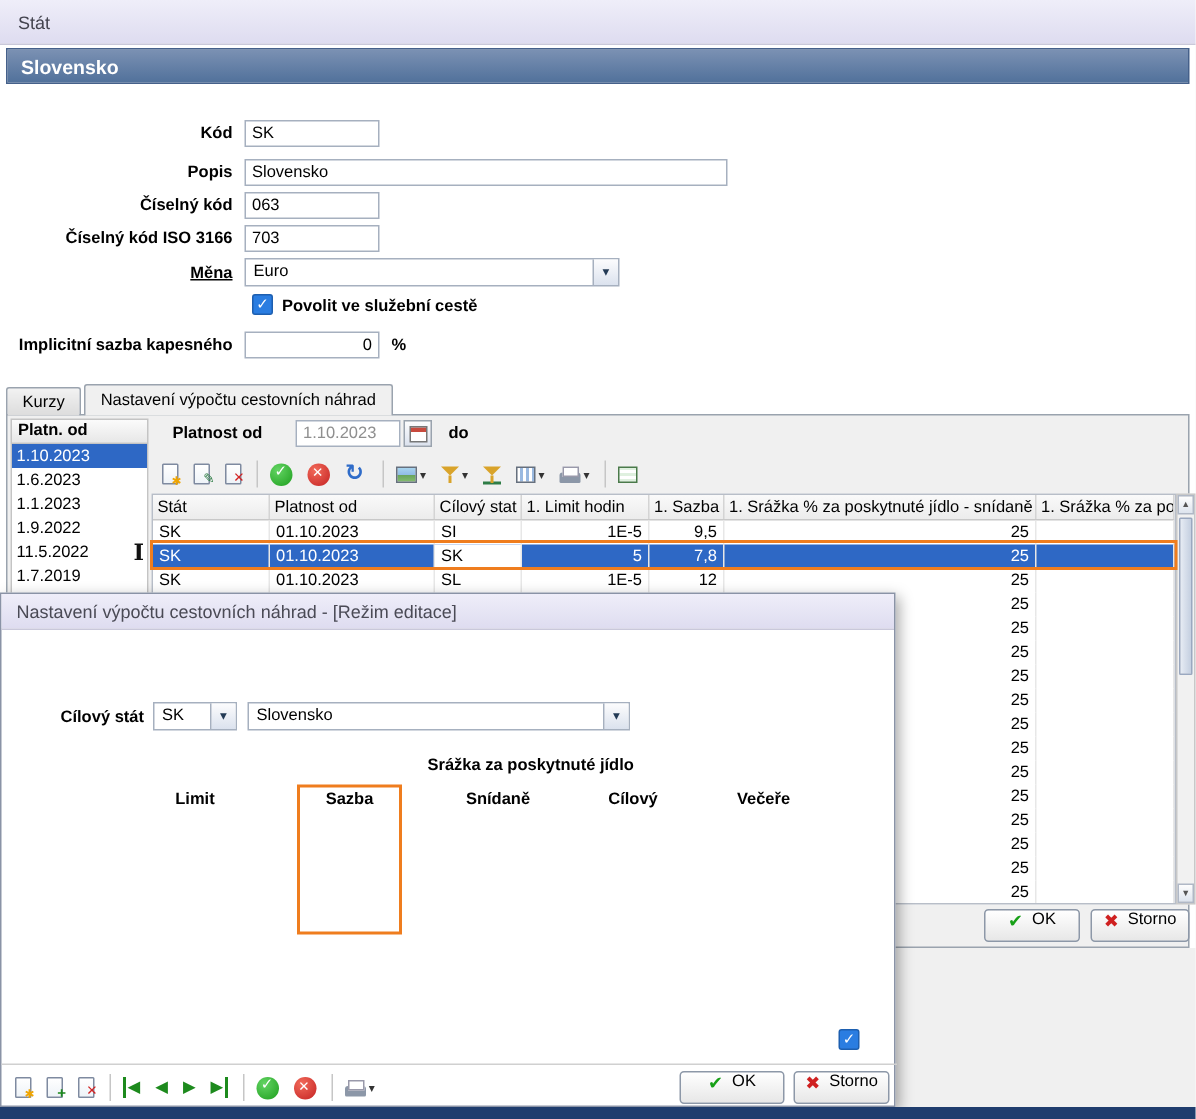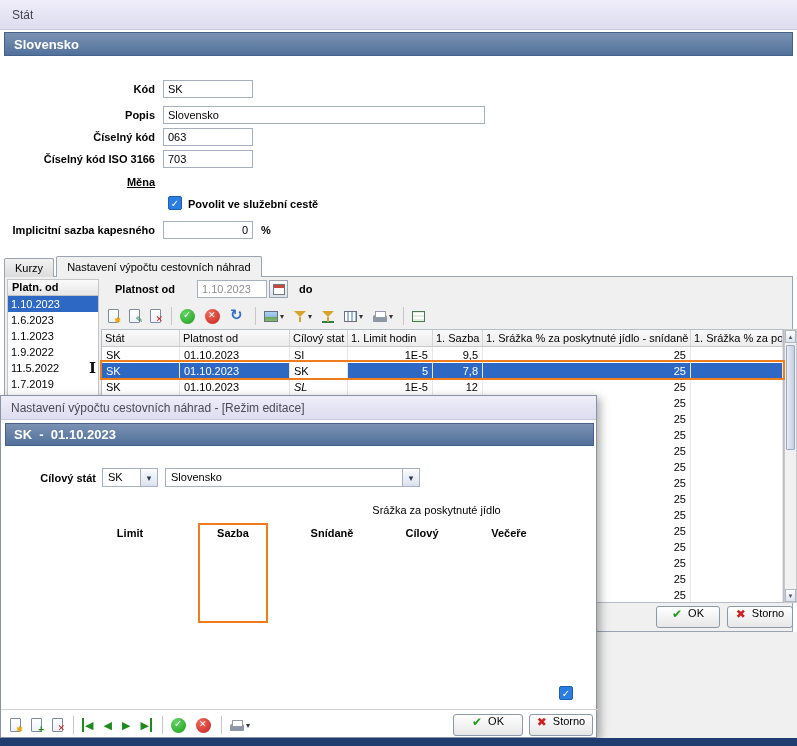--- a/index.html
+++ b/index.html
@@ -184,21 +184,21 @@
     line-height:24px; padding-left:10px; font-size:12px; color:#4a4a55; white-space:nowrap; overflow:hidden;
   }
   #dlg-header {
     position:absolute; left:4px; top:27px; width:589px; height:23px;
     background:linear-gradient(#7b91b3,#51719b); border:1px solid #45608a;
     color:#fff; font-weight:bold; font-size:13px; line-height:21px; padding-left:8px; white-space:pre;
   }
   #dlg-target-label { position:absolute; left:0; top:76px; width:95px; text-align:right; font-weight:bold; }
   #combo-sk { left:101px; top:72px; width:56px; height:19px; }
   #combo-name { left:164px; top:72px; width:255px; height:19px; }
-  #dlg-meal-header { position:absolute; left:312px; top:108px; width:247px; text-align:center; font-weight:normal; }
+  #dlg-meal-header { position:absolute; left:284px; top:108px; width:247px; font-weight:bold; }
   .dcol { position:absolute; top:131px; font-weight:bold; text-align:center; white-space:nowrap; }
   #dc-limit { left:103px; width:52px; }
   #dc-sazba { left:203px; width:58px; }
   #dc-snidane { left:300px; width:62px; }
   #dc-obedy { left:390px; width:62px; }
   #dc-vecere { left:477px; width:62px; }
   #dlg-hl { position:absolute; left:197px; top:127px; width:70px; height:100px; border:2px solid #ef7d1e; z-index:2; pointer-events:none; }
   #dlg-rows { position:absolute; left:0; top:150px; width:597px; }
   #dlg-cbx-label { position:absolute; left:200px; top:292px; width:352px; text-align:right; font-weight:bold; }
   #dlg-cbx { left:558px; top:290px; }
@@ -227,20 +227,24 @@
   <div class="flabel" id="lb-popis">Popis</div>
   <div class="tfield" id="f-popis">Slovensko</div>
 
   <div class="flabel" id="lb-cis">Číselný kód</div>
   <div class="tfield" id="f-cis">063</div>
 
   <div class="flabel" id="lb-iso">Číselný kód ISO 3166</div>
   <div class="tfield" id="f-iso">703</div>
 
   <div class="flabel" id="lb-mena">Měna</div>
+  <div class="combo" id="combo-mena">
+    <span class="cval">Euro</span>
+    <span class="carr"></span>
+  </div>
 
   <div class="cbx" id="cbx-povolit"></div>
   <div id="lb-povolit">Povolit ve služební cestě</div>
 
   <div class="flabel" id="lb-kapesne">Implicitní sazba kapesného</div>
   <div class="tfield" id="f-kapesne">0</div>
   <div id="u-kapesne">%</div>
 
   <div id="tab-strip">
     <div class="tab">Kurzy</div>
@@ -336,21 +340,21 @@
             <div class="g-cell a-left" style="width: 110px;">01.10.2023</div>
             <div class="g-cell a-left edit-cell" style="width: 58px;">SK</div>
             <div class="g-cell a-right" style="width: 85px;">5</div>
             <div class="g-cell a-right" style="width: 50px;">7,8</div>
             <div class="g-cell a-right" style="width: 208px;">25</div>
             <div class="g-cell a-left" style="width: 92px;"></div>
           </div>
           <div class="g-row">
             <div class="g-cell a-left" style="width: 78px;">SK</div>
             <div class="g-cell a-left" style="width: 110px;">01.10.2023</div>
-            <div class="g-cell a-left" style="width: 58px; font-style: italic;">SL</div>
+            <div class="g-cell a-left" style="width: 58px;">SL</div>
             <div class="g-cell a-right" style="width: 85px;">1E-5</div>
             <div class="g-cell a-right" style="width: 50px;">12</div>
             <div class="g-cell a-right" style="width: 208px;">25</div>
             <div class="g-cell a-left" style="width: 92px;"></div>
           </div>
           <div class="g-row">
             <div class="g-cell a-left" style="width: 78px;"></div>
             <div class="g-cell a-left" style="width: 110px;"></div>
             <div class="g-cell a-left" style="width: 58px;"></div>
             <div class="g-cell a-right" style="width: 85px;"></div>
@@ -486,21 +490,20 @@
     </div>
   </div>
 
   <div id="mw-bottom"></div>
   <div id="ibeam">I</div>
 
   <div id="dlg">
     <div id="dlg-titlebar">
       <span>Nastavení výpočtu cestovních náhrad - [Režim editace]</span>
     </div>
-    <div id="dlg-header">SK  -  01.10.2023</div>
 
     <div id="dlg-target-label">Cílový stát</div>
     <div class="combo" id="combo-sk">
       <span class="cval">SK</span>
       <span class="carr"></span>
     </div>
     <div class="combo" id="combo-name">
       <span class="cval">Slovensko</span>
       <span class="carr"></span>
     </div>

